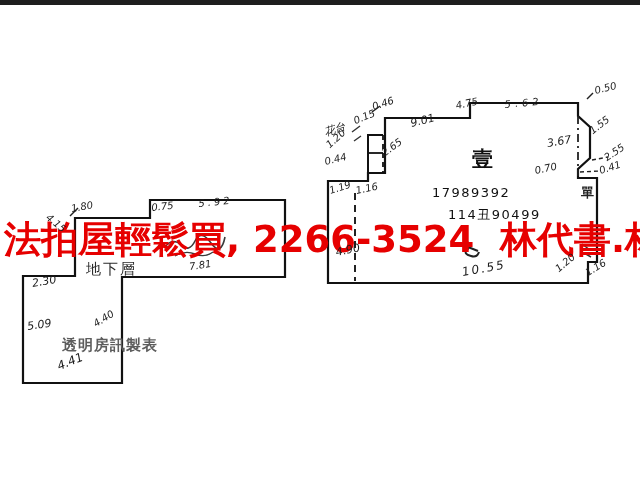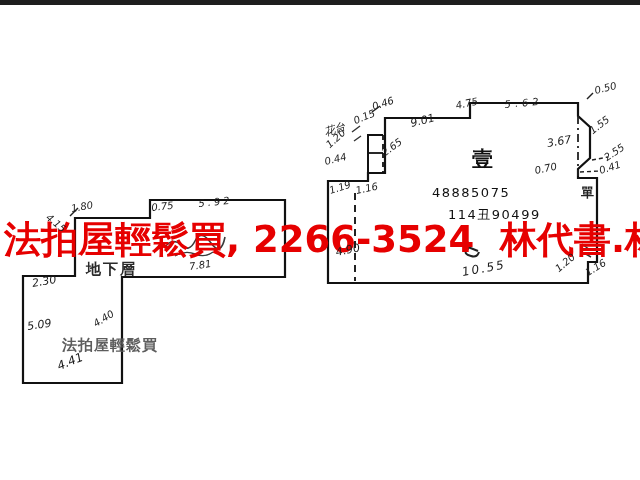--- a/index.html
+++ b/index.html
@@ -8,21 +8,21 @@
   #topbar{position:absolute;left:0;top:0;width:640px;height:5px;background:#1e1e1e;}
   svg.lines{position:absolute;left:0;top:0;}
   .hw{position:absolute;font-family:"DejaVu Sans",sans-serif;font-style:italic;
       font-size:10px;line-height:1;color:#1c1c1c;white-space:pre;transform-origin:left bottom;}
   .pr{position:absolute;font-family:"DejaVu Sans",sans-serif;color:#101010;
       line-height:1;white-space:pre;}
   .wm{position:absolute;left:4px;top:221px;font-size:37px;font-weight:bold;
       color:#e60000;white-space:pre;letter-spacing:0px;line-height:1;}
   .serial{font-size:13px;letter-spacing:1.5px;}
   .unit{font-size:21px;font-weight:bold;letter-spacing:0;}
-  .floor{font-size:15px;font-weight:700;color:#2a2a2a;letter-spacing:2px;}
+  .floor{font-size:15px;font-weight:400;color:#2a2a2a;letter-spacing:2px;}
   .maker{font-size:15px;font-weight:600;color:#5d5d5d;letter-spacing:1px;}
   .boxchar{font-size:13px;font-weight:600;color:#222;}
 </style>
 </head>
 <body>
 
 <div id="stage">
 
   <div id="topbar"></div>
 
@@ -60,21 +60,21 @@
   <div class="hw" style="left:72px;top:204px;transform:rotate(-10deg)">1.80</div>
   <div class="hw" style="left:44px;top:210px;transform:rotate(40deg)">4.15</div>
   <div class="hw" style="left:152px;top:203px;transform:rotate(-6deg)">0.75</div>
   <div class="hw" style="left:199px;top:199px;letter-spacing:3px;transform:rotate(-6deg)">5.92</div>
   <div class="hw" style="left:190px;top:262px;transform:rotate(-8deg)">7.81</div>
   <div class="hw" style="left:33px;top:278px;font-size:11px;transform:rotate(-10deg)">2.30</div>
   <div class="hw" style="left:28px;top:321px;font-size:11px;transform:rotate(-8deg)">5.09</div>
   <div class="hw" style="left:97px;top:319px;transform:rotate(-32deg)">4.40</div>
   <div class="hw" style="left:60px;top:360px;font-size:12px;transform:rotate(-22deg)">4.41</div>
   <div class="pr floor" style="left:86px;top:262px">地下層</div>
-  <div class="pr maker" style="left:62px;top:338px">法拍屋輕鬆買</div>
+  <div class="pr maker" style="left:62px;top:338px">透明房訊製表</div>
 
   <div class="hw" style="left:374px;top:102px;transform:rotate(-18deg)">0.46</div>
   <div class="hw" style="left:356px;top:116px;transform:rotate(-22deg)">0.15</div>
   <div class="hw" style="left:326px;top:127px;font-size:11px;transform:rotate(-18deg)">花台</div>
   <div class="hw" style="left:331px;top:140px;transform:rotate(-42deg)">1.20</div>
   <div class="hw" style="left:326px;top:157px;transform:rotate(-14deg)">0.44</div>
   <div class="hw" style="left:386px;top:148px;transform:rotate(-36deg)">2.65</div>
   <div class="hw" style="left:412px;top:118px;font-size:11px;transform:rotate(-14deg)">9.01</div>
   <div class="hw" style="left:457px;top:101px;transform:rotate(-12deg)">4.75</div>
   <div class="hw" style="left:505px;top:100px;letter-spacing:4px;transform:rotate(-5deg)">5.62</div>
@@ -85,17 +85,17 @@
   <div class="hw" style="left:536px;top:166px;transform:rotate(-12deg)">0.70</div>
   <div class="hw" style="left:601px;top:166px;transform:rotate(-18deg)">0.41</div>
   <div class="hw" style="left:331px;top:186px;transform:rotate(-18deg)">1.19</div>
   <div class="hw" style="left:357px;top:186px;transform:rotate(-12deg)">1.16</div>
   <div class="hw" style="left:337px;top:247px;font-size:11px;transform:rotate(-12deg)">4.90</div>
   <div class="hw" style="left:463px;top:266px;font-size:12px;letter-spacing:2px;transform:rotate(-10deg)">10.55</div>
   <div class="hw" style="left:560px;top:264px;transform:rotate(-40deg)">1.20</div>
   <div class="hw" style="left:589px;top:268px;transform:rotate(-32deg)">1.16</div>
 
   <div class="pr unit" style="left:472px;top:149px">壹</div>
-  <div class="pr serial" style="left:432px;top:186px">48885075</div>
+  <div class="pr serial" style="left:432px;top:186px">17989392</div>
   <div class="pr serial" style="left:448px;top:208px">114丑90499</div>
   <div class="pr boxchar" style="left:581px;top:186px">單</div>
 
 </div>
 
 </body></html>

